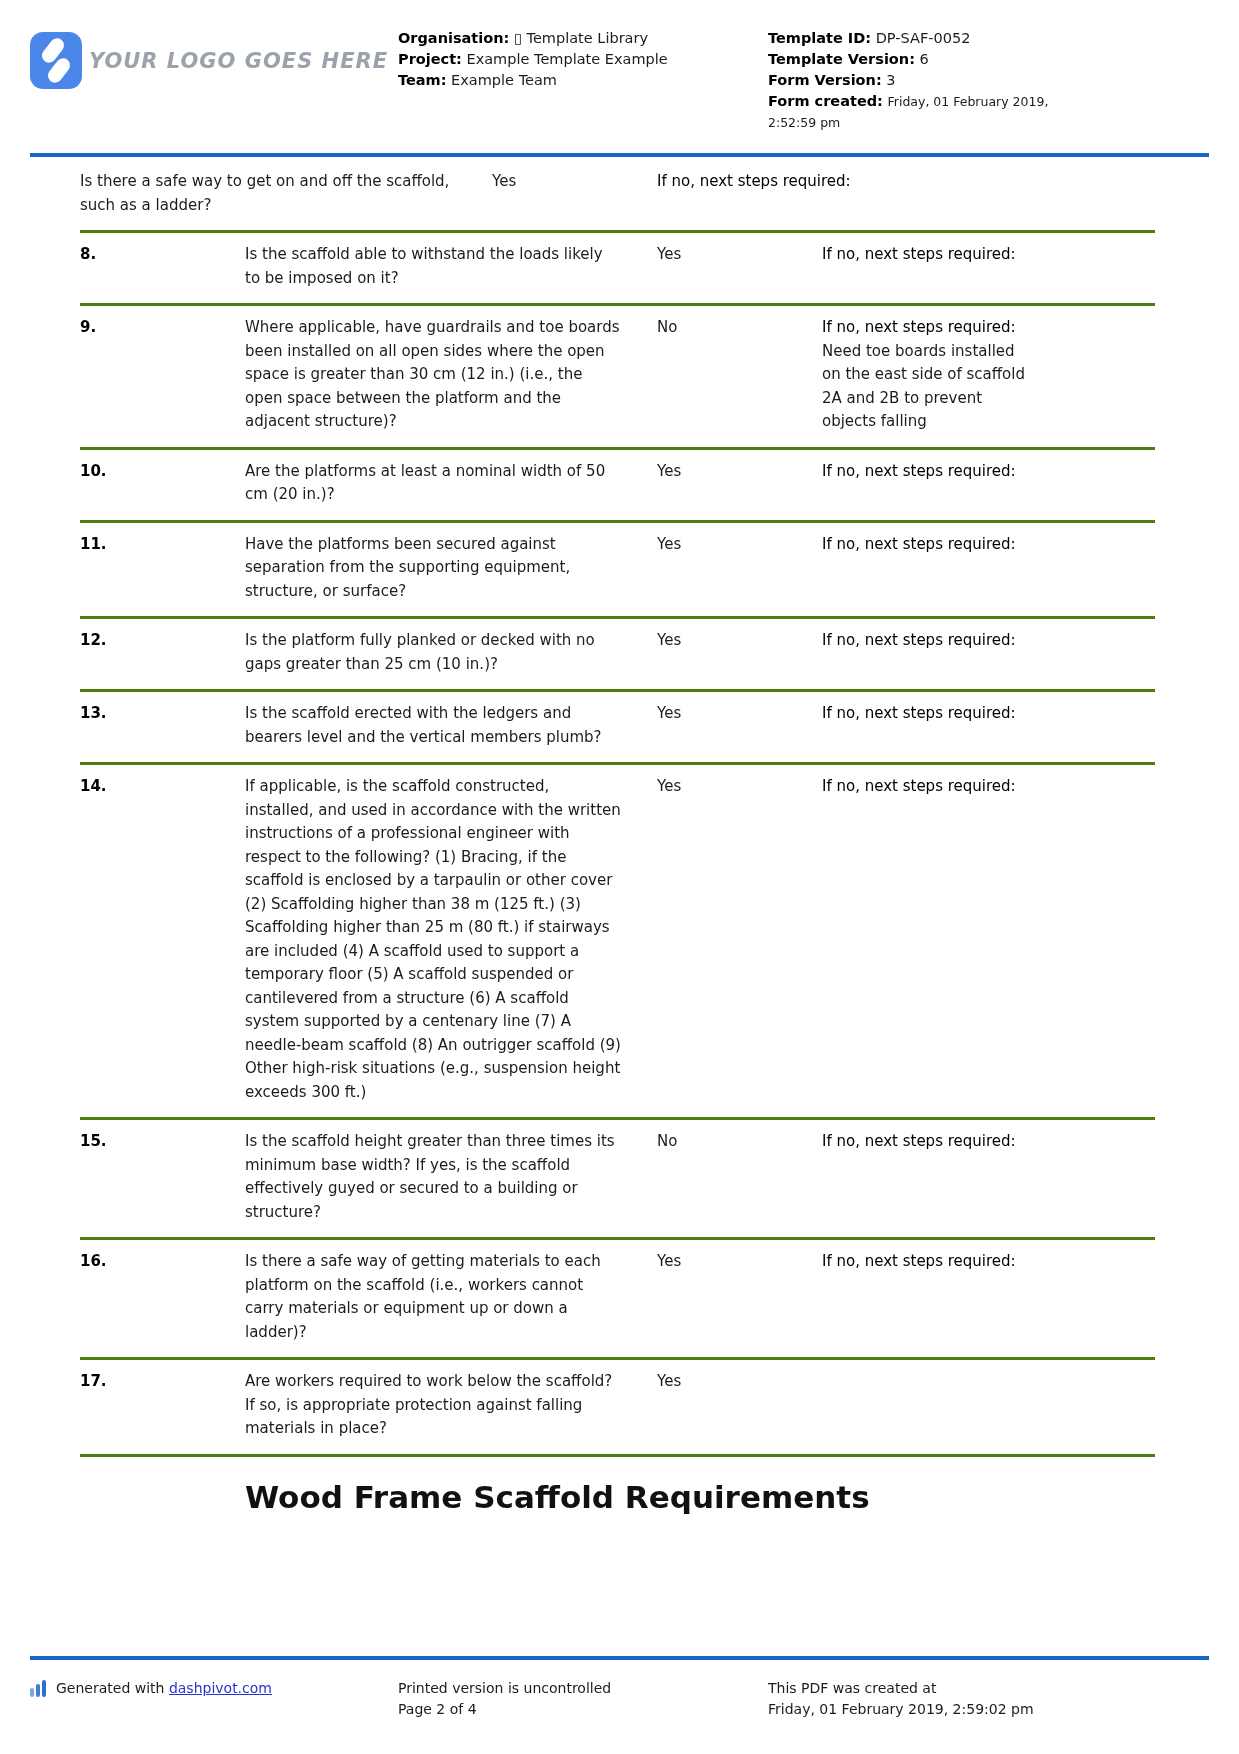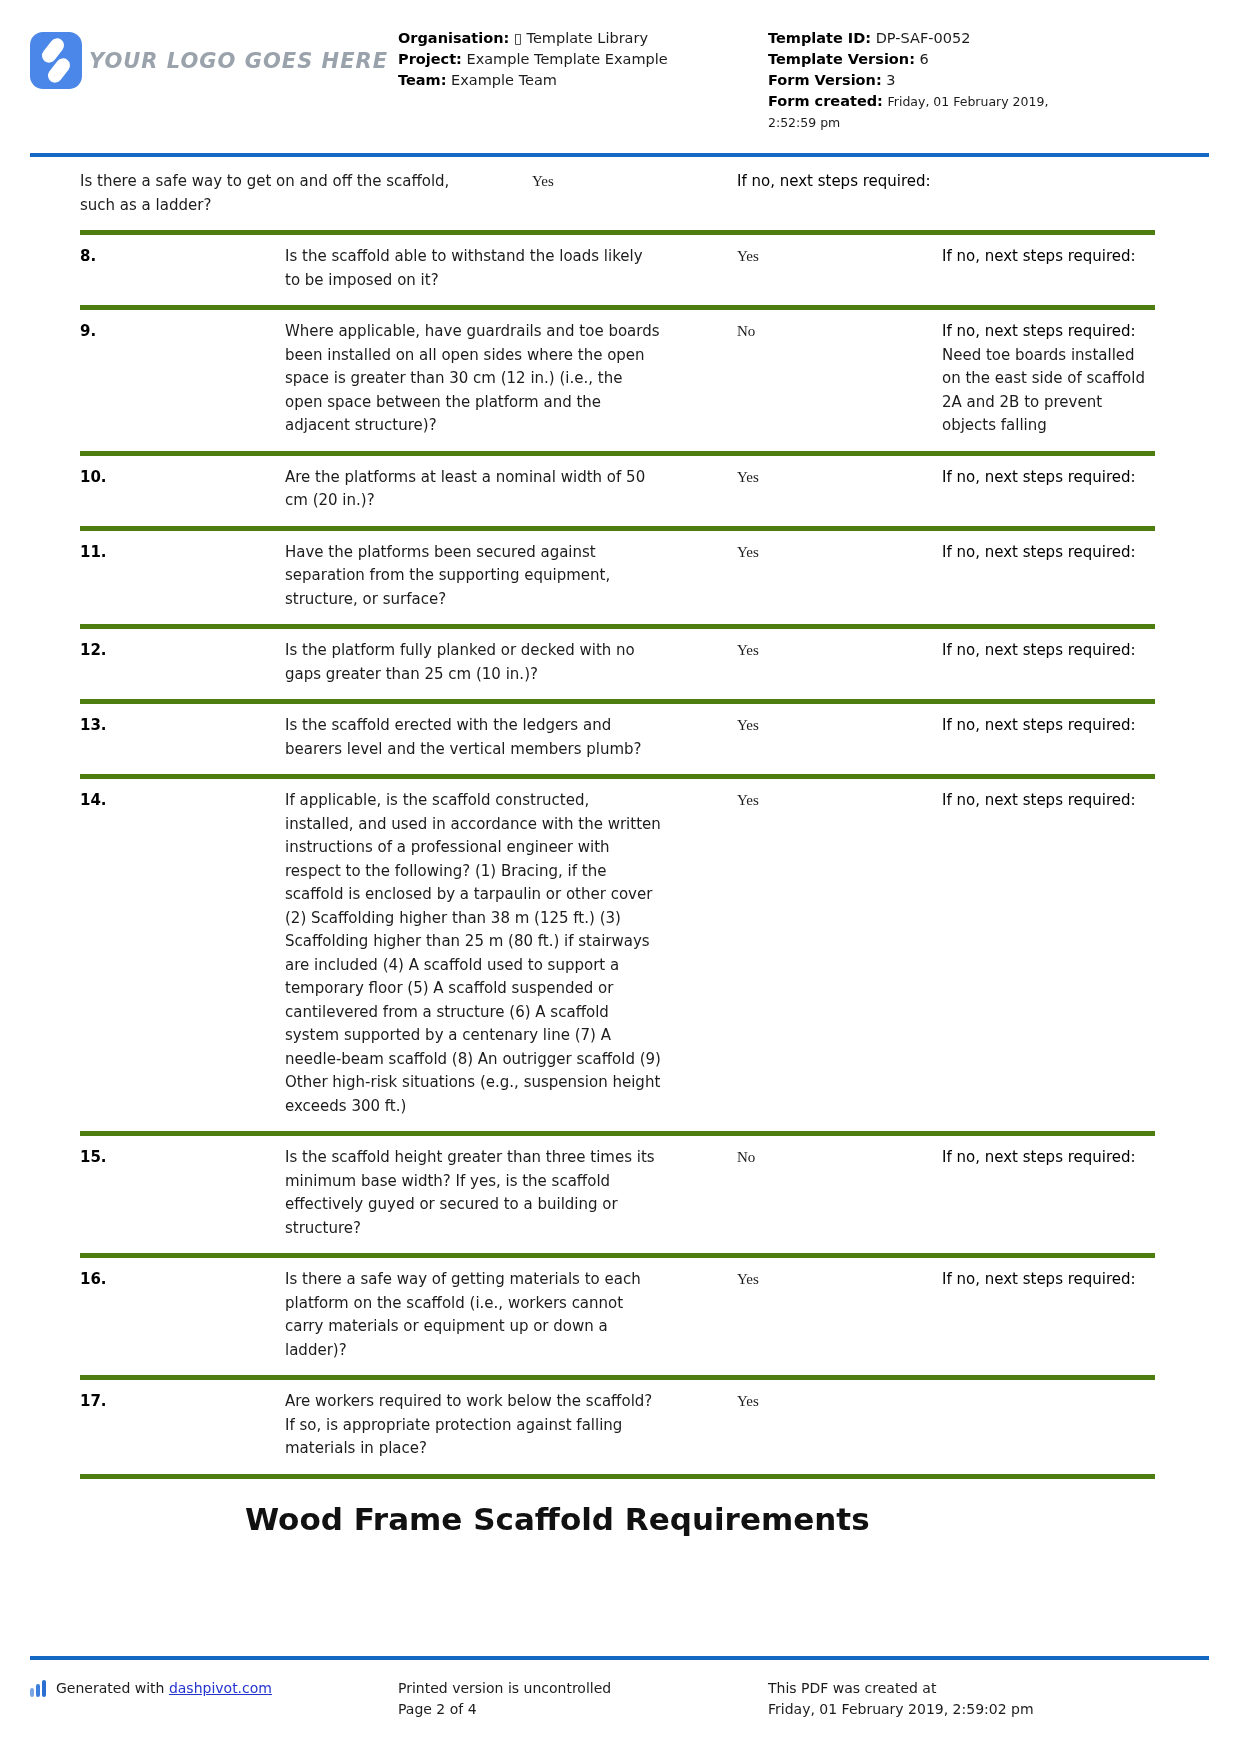--- a/index.html
+++ b/index.html
@@ -37,27 +37,27 @@
   .rule {
     position:absolute; left:30px; right:30px; height:4px; background:#1668c5;
   }
   .rule-top { top:153px; }
   .rule-bottom { top:1656px; }
 
   
   .content { position:absolute; left:80px; top:160px; width:1075px; }
   .row {
     display:flex; align-items:flex-start;
-    border-bottom:5px solid #4d7c0f;
+    border-bottom:3px solid #4d7c0f;
     padding:10px 0 13px;
-    font-size:15px; line-height:23.5px;gap:40px;
+    font-size:15px; line-height:23.5px;
   }
   .c-num  { width:165px; font-weight:bold; color:#000; flex:0 0 auto; }
   .c-q    { width:412px; padding-right:36px; flex:0 0 auto; }
-  .c-a    { width:165px; flex:0 0 auto;font-family:Liberation Serif, serif; }
+  .c-a    { width:165px; flex:0 0 auto; }
   .c-ifno { width:212px; flex:0 0 auto; }
   .c-ifno b { font-weight:normal; color:#000; }
 
   .section-title {
     margin:22px 0 0 165px;
     font-size:31px; font-weight:bold; color:#111;
   }
 
   
   .footer { position:absolute; top:1678px; left:0; width:100%; font-size:14px; line-height:21px; }

